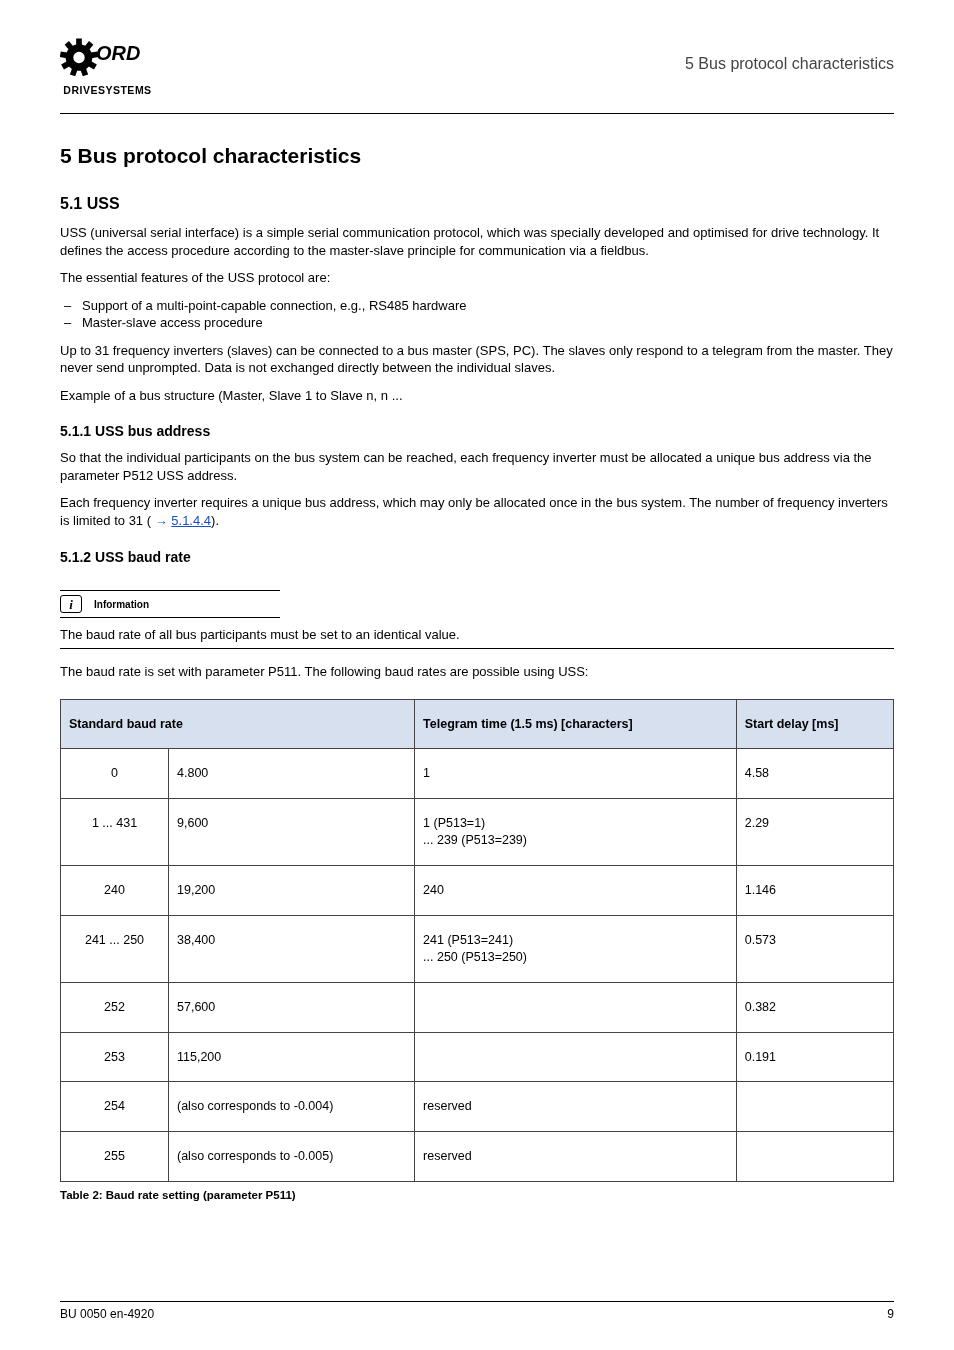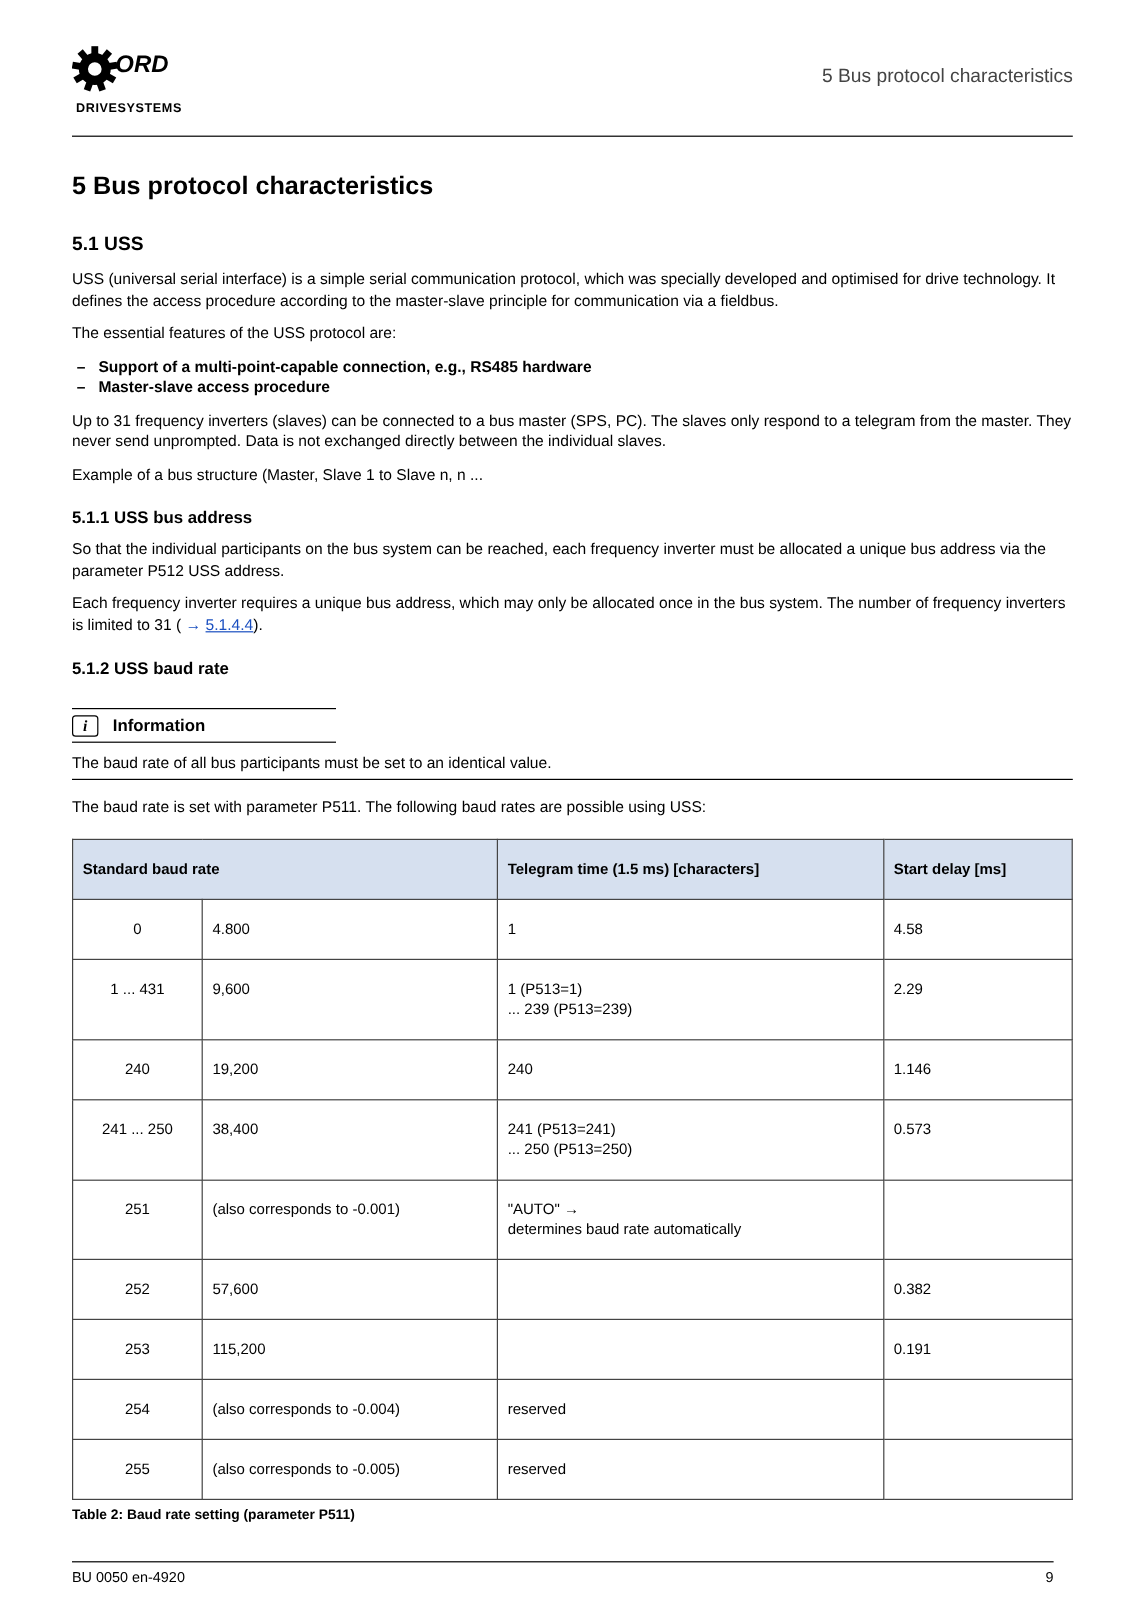--- a/index.html
+++ b/index.html
@@ -48,21 +48,20 @@
   h3.sub2 {
     font-size: 14px;
     font-weight: bold;
     margin: 18px 0 8px 0;
   }
   p { margin-bottom: 10px; }
   ul.bullets {
     list-style: none;
     margin: 4px 0 10px 26px;
     padding: 0;
-    font-weight: bold;
   }
   ul.bullets li::before {
     content: "–";
     display: inline-block;
     width: 18px;
     margin-left: -22px;
   }
   .link { color: #1a4fc0; text-decoration: underline; }
   .arrow { color: #1a4fc0; font-family: sans-serif; }
   .info-block {
@@ -84,21 +83,21 @@
     width: 22px;
     height: 18px;
     display: flex;
     align-items: center;
     justify-content: center;
     font-weight: bold;
     font-style: italic;
     font-family: Georgia, serif;
     font-size: 13px;
   }
-  .info-title { font-weight: bold; font-size: 14px; }
+  .info-title { font-weight: bold; font-size: 10px; }
   .info-body {
     padding: 8px 0 4px 0;
     border-bottom: 1.5px solid #000;
     font-size: 13px;
   }
   table.data {
     border-collapse: collapse;
     width: 100%;
     margin-top: 18px;
     font-size: 12.5px;
@@ -116,21 +115,21 @@
   table.data td.center { text-align: center; }
   .caption {
     font-size: 11.5px;
     font-weight: bold;
     margin-top: 6px;
   }
   .footer {
     position: absolute;
     bottom: 28px;
     left: 60px;
-    right: 76px;
+    right: 60px;
     display: flex;
     justify-content: space-between;
     font-size: 12px;
     border-top: 1px solid #000;
     padding-top: 4px;
   }
 </style>
 </head>
 <body>
 
@@ -221,29 +220,20 @@
   <tr>
     <td class="center">241 ... 250</td>
     <td>38,400</td>
     <td>
       <span>241 (P513=241)</span><br>
       <span>... 250 (P513=250)</span>
     </td>
     <td>0.573</td>
   </tr>
   <tr>
-    <td class="center">251</td>
-    <td>(also corresponds to -0.001)</td>
-    <td>
-      <span>"AUTO" →</span><br>
-      <span>determines baud rate automatically</span>
-    </td>
-    <td></td>
-  </tr>
-  <tr>
     <td class="center">252</td>
     <td>57,600</td>
     <td></td>
     <td>0.382</td>
   </tr>
   <tr>
     <td class="center">253</td>
     <td>115,200</td>
     <td></td>
     <td>0.191</td>

